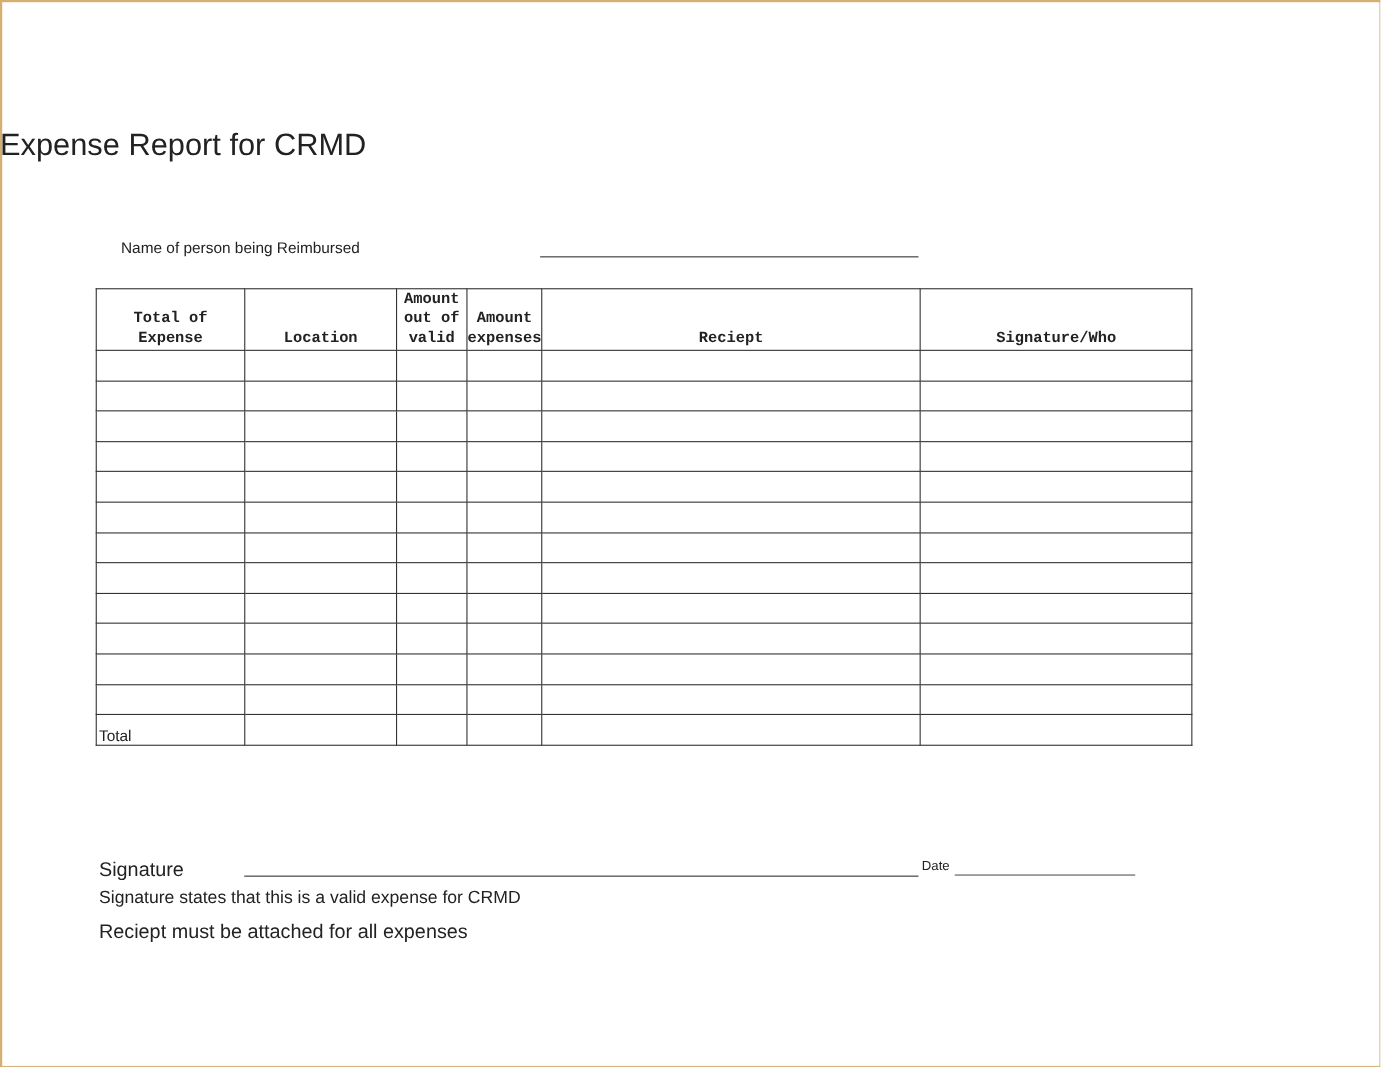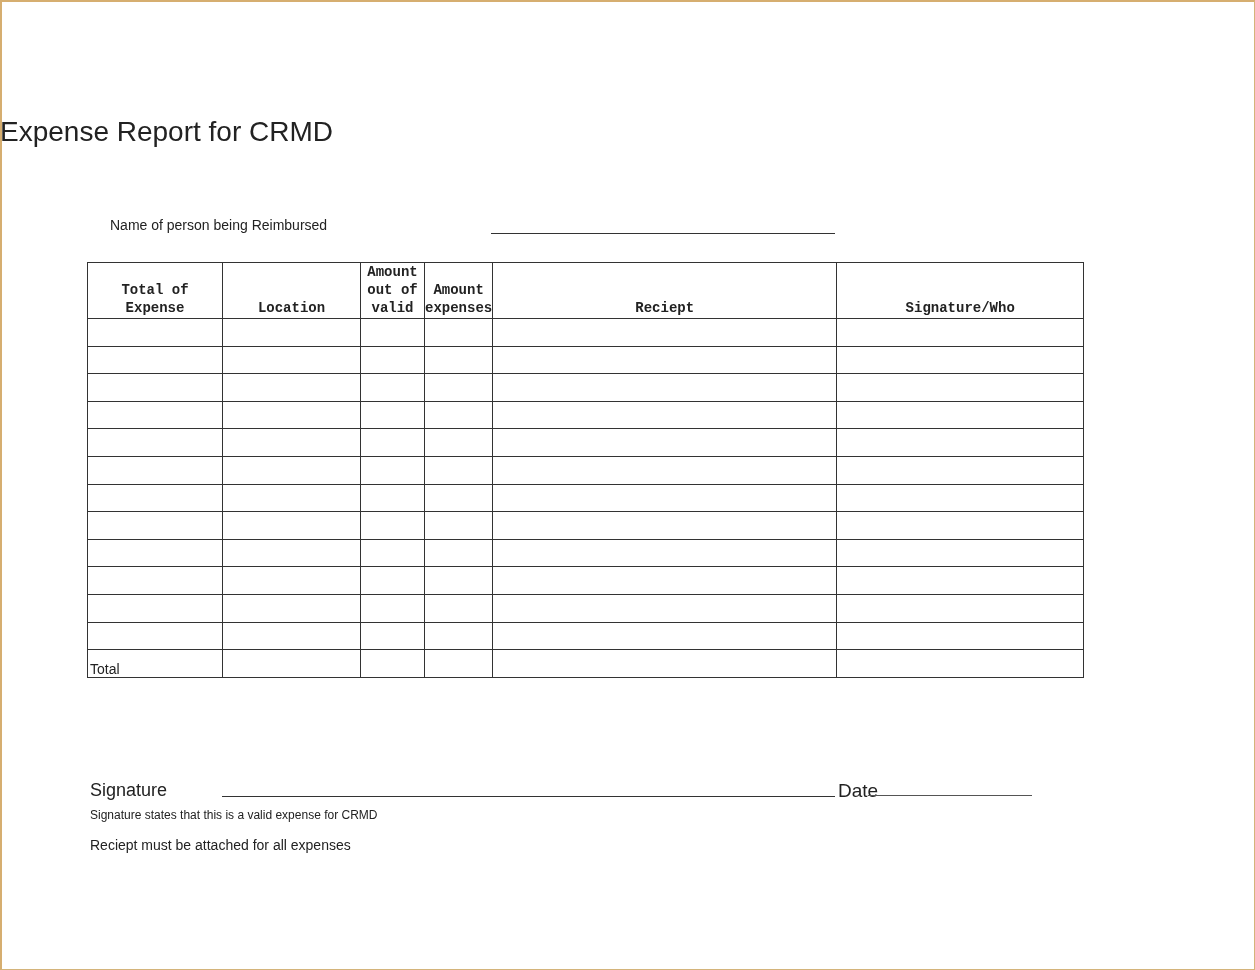--- a/index.html
+++ b/index.html
@@ -8,24 +8,24 @@
   .title{position:absolute;left:0;width:1170px;top:116px;text-align:left;font-size:28px;color:#222;}
   .name-label{position:absolute;left:90px;top:217px;font-size:14px;margin-left:20px;}
   .name-line{position:absolute;left:491px;top:233px;width:344px;border-top:1.5px solid #333;}
   table.grid{position:absolute;left:87px;top:262px;border-collapse:collapse;table-layout:fixed;}
   table.grid td, table.grid th{border:1.5px solid #333;padding:0;font-size:14px;}
   table.grid th{height:53px;vertical-align:bottom;font-weight:bold;text-align:center;line-height:18px;padding-bottom:1px;font-family:Liberation Mono, monospace;}
   table.grid td{height:26.6px;}
   .total-cell{vertical-align:bottom;font-size:14px;padding-left:2px !important;}
   .sig-label{position:absolute;left:90px;top:780px;font-size:18px;}
   .sig-line{position:absolute;left:222px;top:796px;width:613px;border-top:1.5px solid #333;}
-  .date-label{position:absolute;left:838px;top:780px;font-size:19px;}
+  .date-label{position:absolute;left:838px;top:780px;font-size:12px;}
   .date-line{position:absolute;left:868px;top:795px;width:164px;border-top:1px solid #555;}
-  .note1{position:absolute;left:90px;top:808px;font-size:12px;}
-  .note2{position:absolute;left:90px;top:837px;font-size:14px;}
+  .note1{position:absolute;left:90px;top:808px;font-size:16px;}
+  .note2{position:absolute;left:90px;top:837px;font-size:18px;}
 </style>
 </head>
 <body>
 
 <div class="frame"></div>
 
 <div class="title">Expense Report for CRMD</div>
 
 <div class="name-label">Name of person being Reimbursed</div>
 <div class="name-line"></div>

